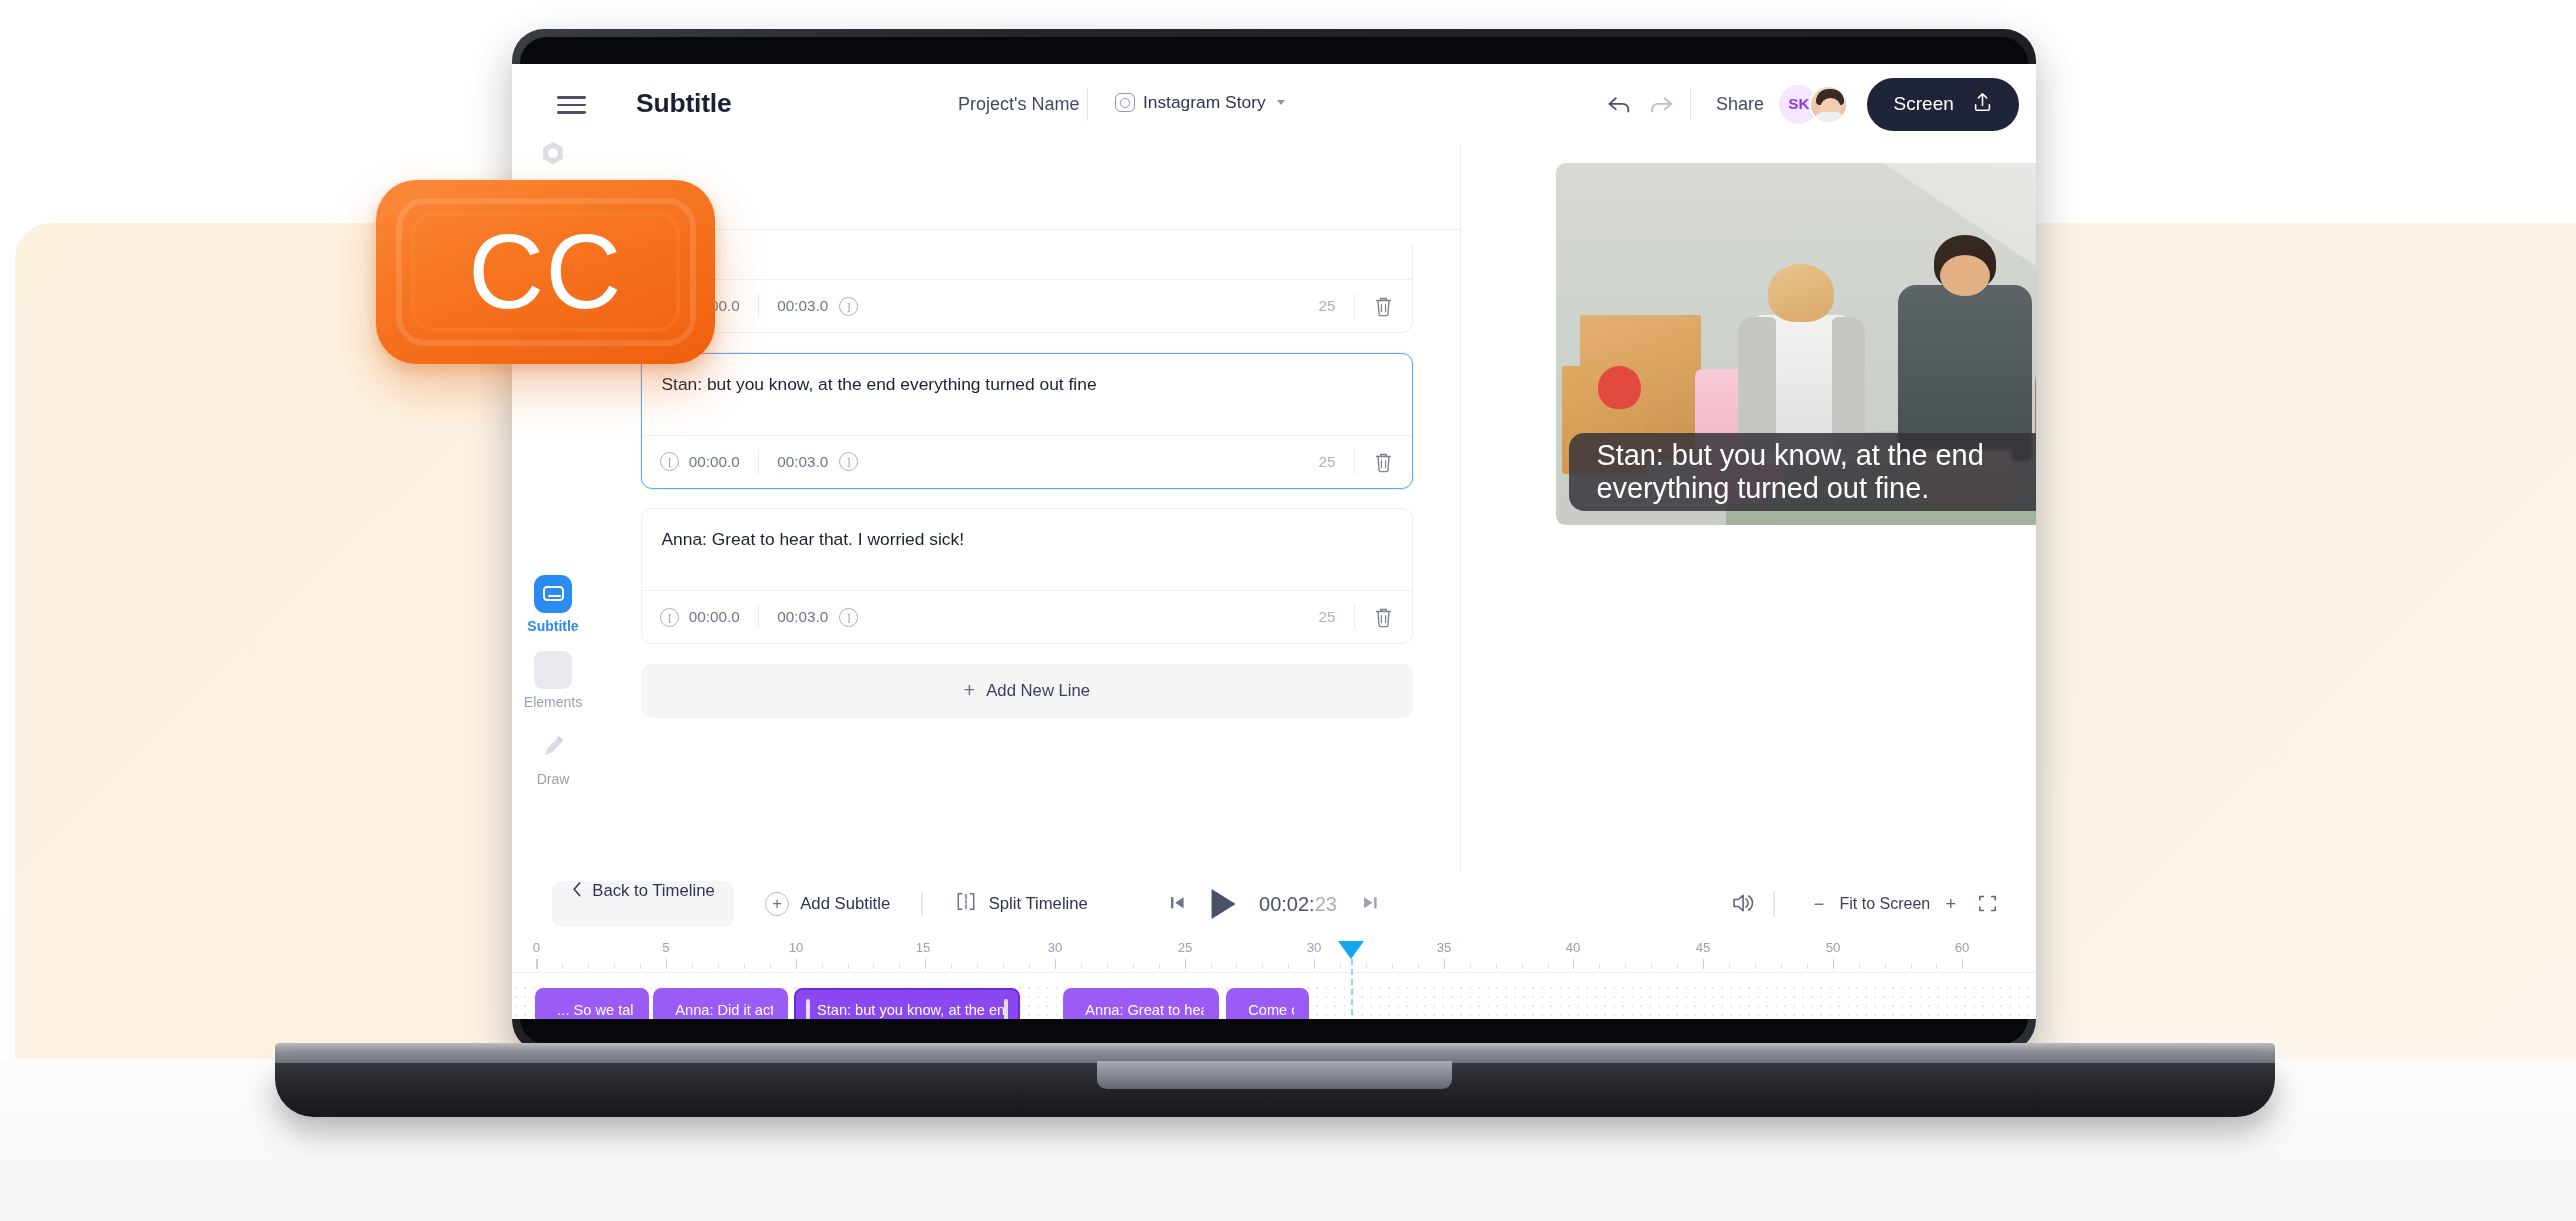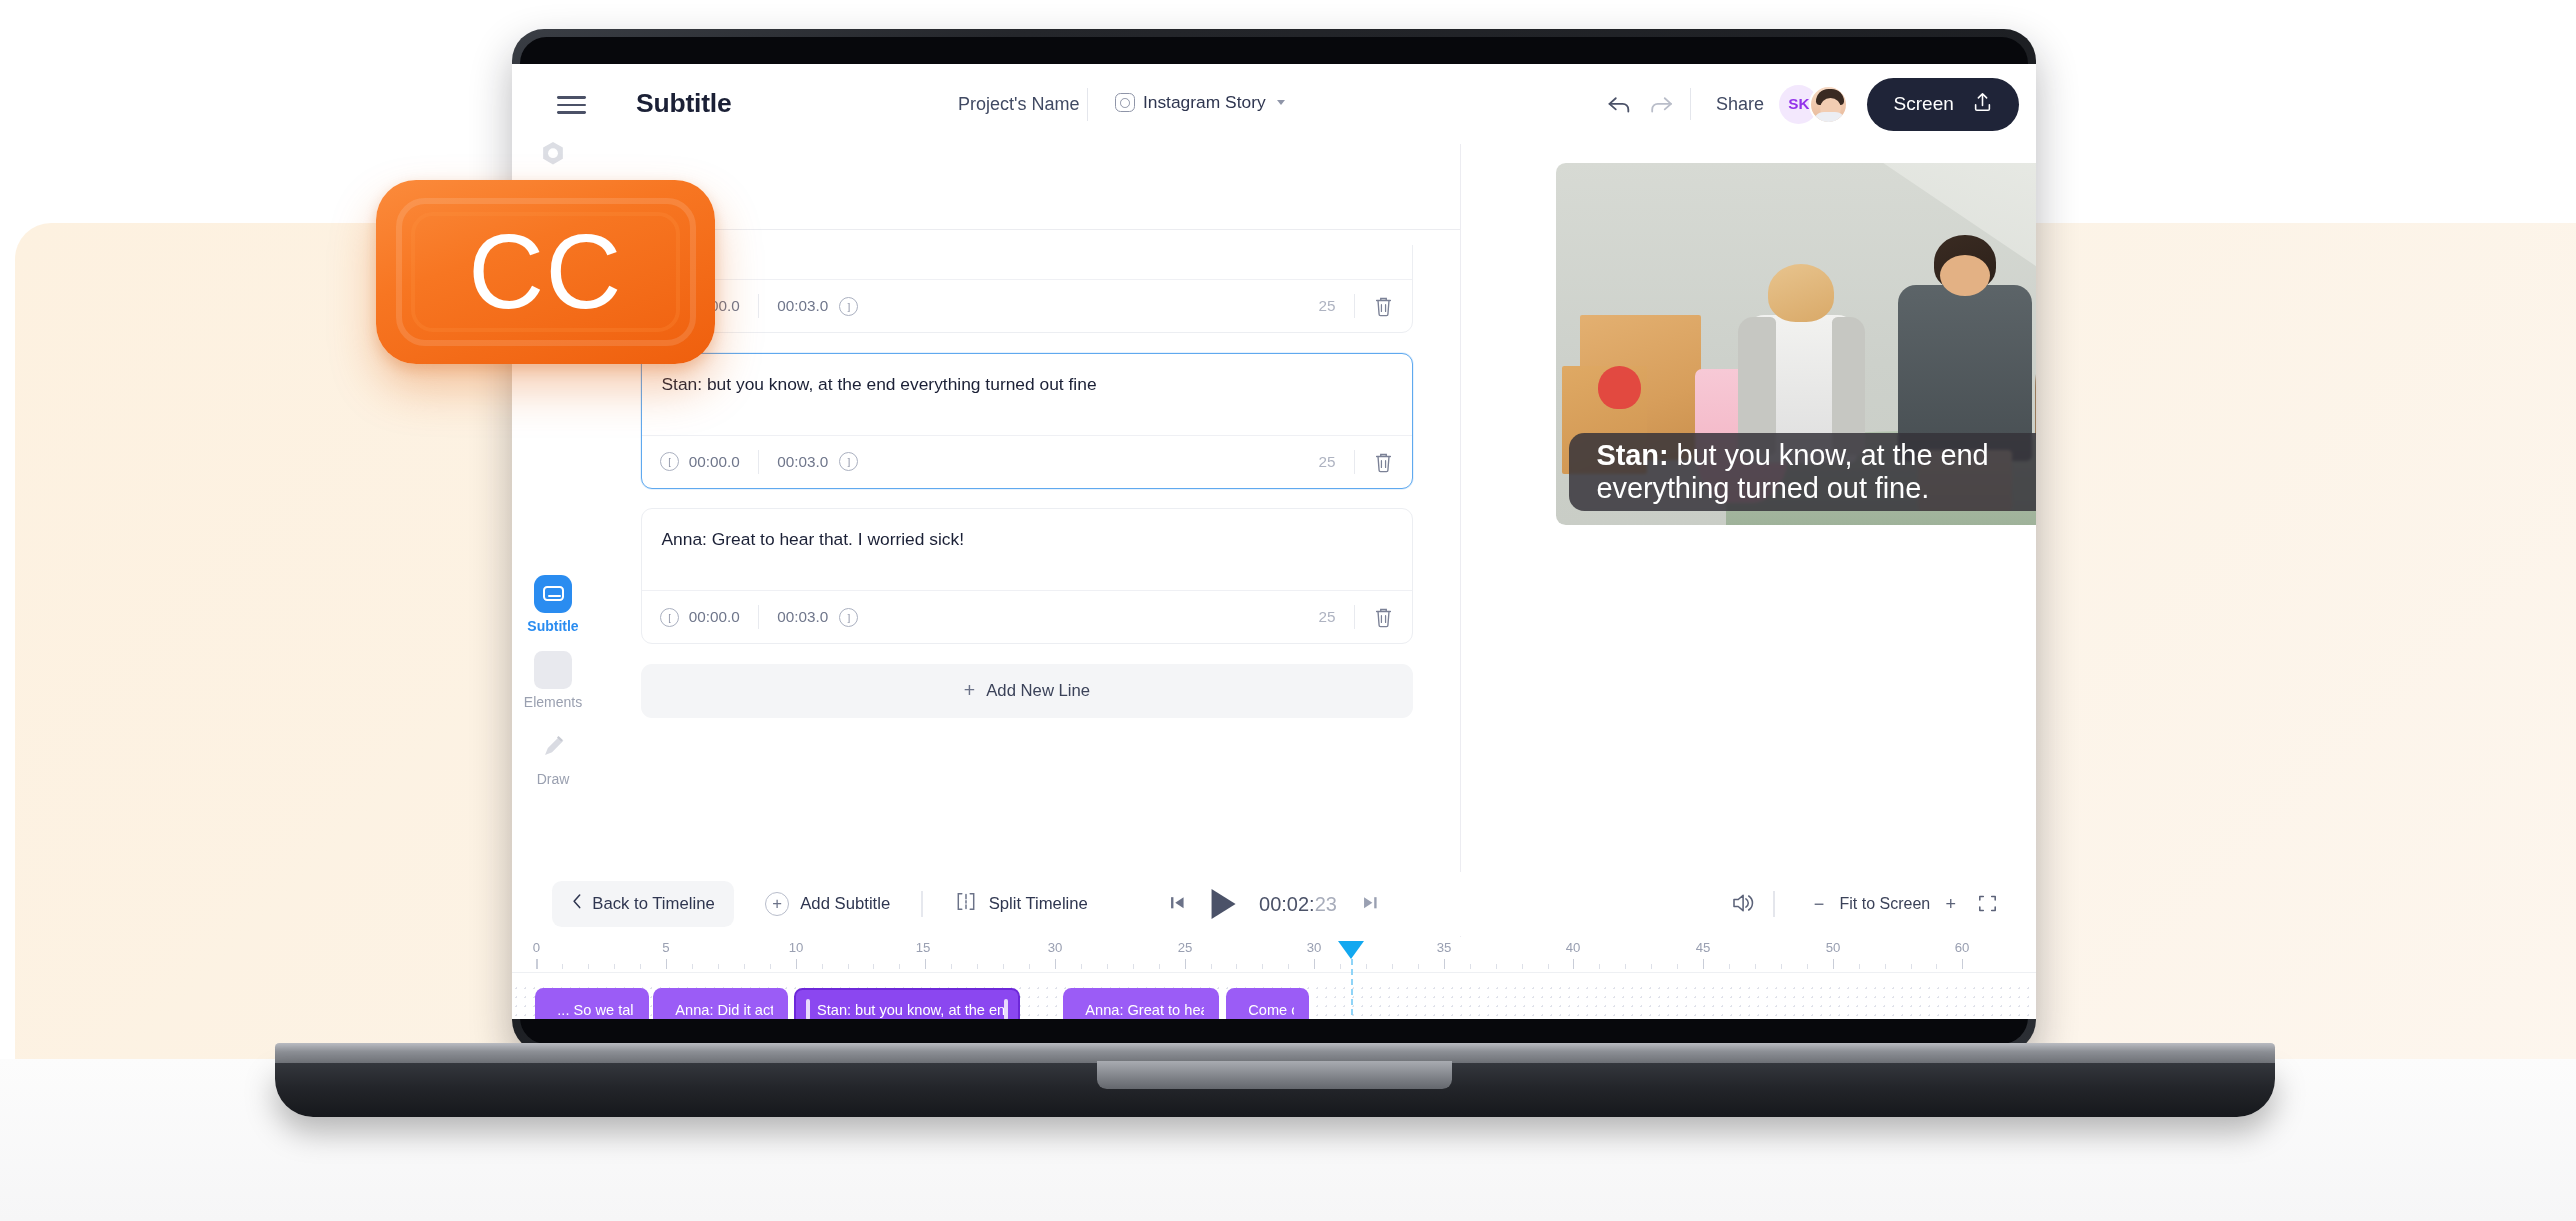--- a/index.html
+++ b/index.html
@@ -167,21 +167,21 @@
   .video{
     position:absolute; left:347px; top:19px; width:1014px; height:606px;
     border-radius:9.8px; overflow:hidden;
     left:0;
   }
 
   
   .tl-ctrl{ position:absolute; left:0; top:808px; width:1524px; height:64px; background:#fff;
             display:flex; align-items:center; }
   .back-tl{ margin-left:40px; background:#f4f5f7; border-radius:9.8px; height:46px;
-            display:flex;align-items:center;gap:11px;padding:0 19.5px; font-size:16.7px;color:#2f3650;cursor:pointer;}
+            display:flex;align-items:flex-start;gap:11px;padding:0 19.5px; font-size:16.7px;color:#2f3650;cursor:pointer;}
   .ctl-btn{ display:flex;align-items:center;gap:11px;font-size:16.7px;color:#2f3650;cursor:pointer;margin-left:31px;}
   .plus-circ{ width:24px;height:24px;border:1.4px solid #b8bdcb;border-radius:50%;
               display:flex;align-items:center;justify-content:center;font-size:16.7px;color:#6b7288;line-height:1;}
   .ctl-sep{ width:1.4px;height:26.5px;background:#e6e8ee;margin-left:31px; }
   .center-play{ position:absolute; left:50%; transform:translateX(-50%); display:flex;align-items:center;gap:24px; }
   .play-tri{ width:0;height:0;border-left:24px solid #4b5268;border-top:15.3px solid transparent;border-bottom:15.3px solid transparent;cursor:pointer;}
   .time-now{ font-size:20px;color:#4b5268; }
   .time-now .dim{ color:#a8adbb; }
   .right-ctrls{ position:absolute; right:38px; display:flex;align-items:center;gap:0; }
   .zoom-grp{ display:flex;align-items:center;gap:15.3px;font-size:16px;color:#3b4259;margin:0 21px; }
@@ -265,21 +265,21 @@
             background:linear-gradient(180deg,#5c6468 0%,#474e52 100%); border-radius:18px 18px 5.6px 5.6px;}
   .v-m .pant{ position:absolute; left:16%; bottom:0; width:68%; height:22%;
             background:linear-gradient(180deg,#c9b79c 0%,#b8a68b 100%); border-radius:4.2px;}
 
   .cap-box{
     position:absolute; left:12.5px; right:12.5px; bottom:14px; height:78px;
     background:rgba(52,50,57,.84); border-radius:15.3px;
     display:flex; align-items:center; padding:0 28px; backdrop-filter:blur(1.4px);
   }
   .cap-text{ color:#fff; font-size:29px; letter-spacing:-0.1px; }
-  .cap-text b{ font-weight:700;margin-top:12px; }
+  .cap-text b{ font-weight:400;margin-top:12px; }
 </style>
 </head>
 <body>
 
 <div id="bg-panel"></div>
 <div id="bg-white-bottom"></div>
 
 <div id="laptop">
   <div id="lid">
     <div id="lid-inner"></div>

